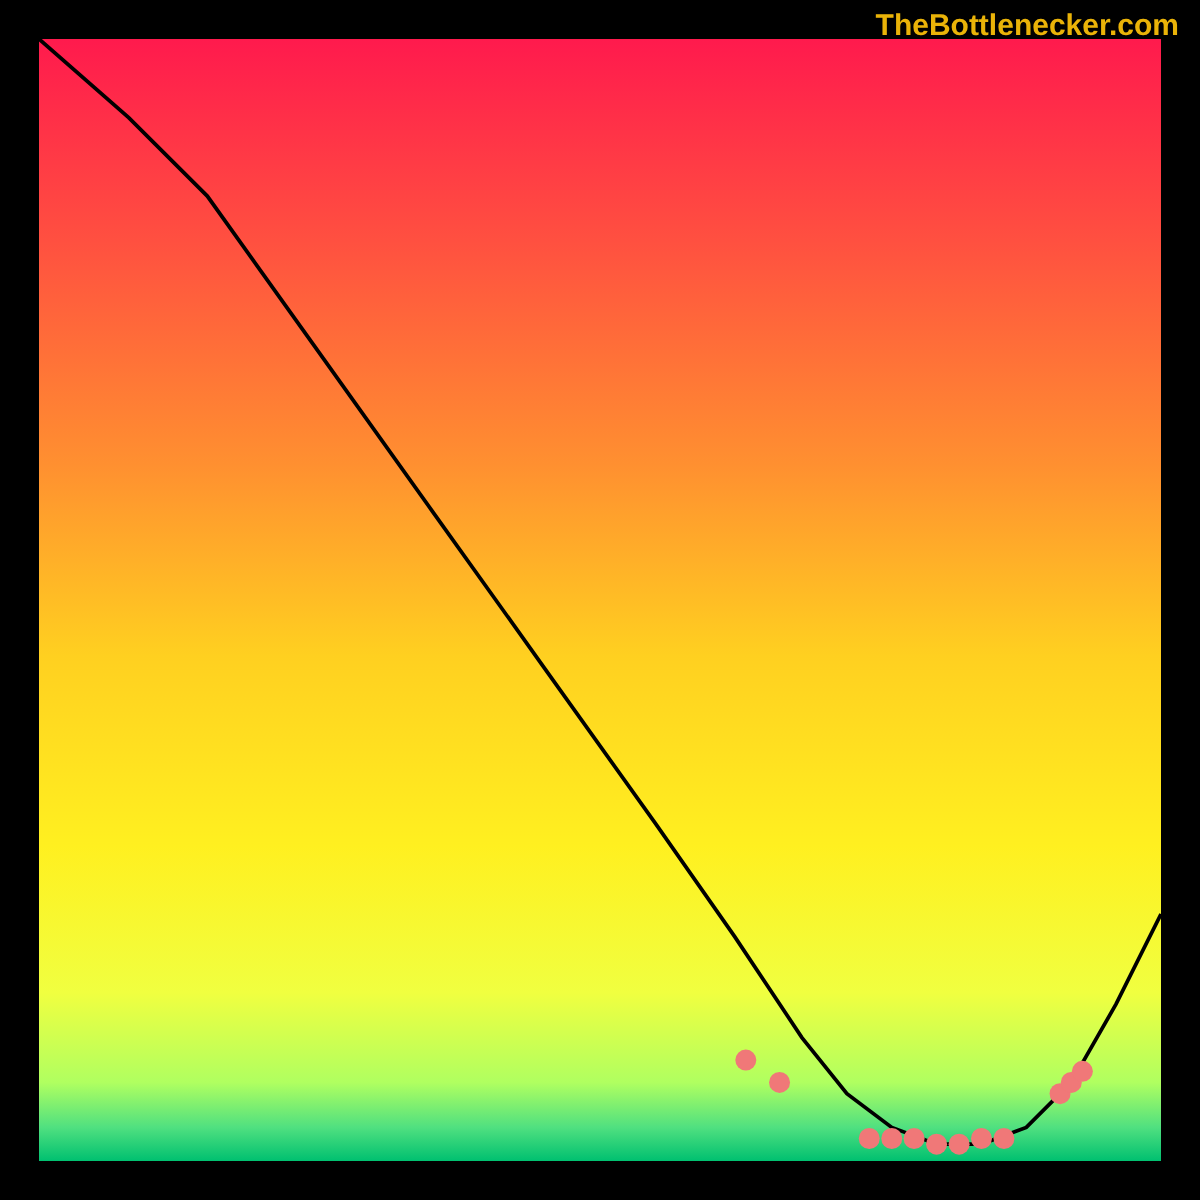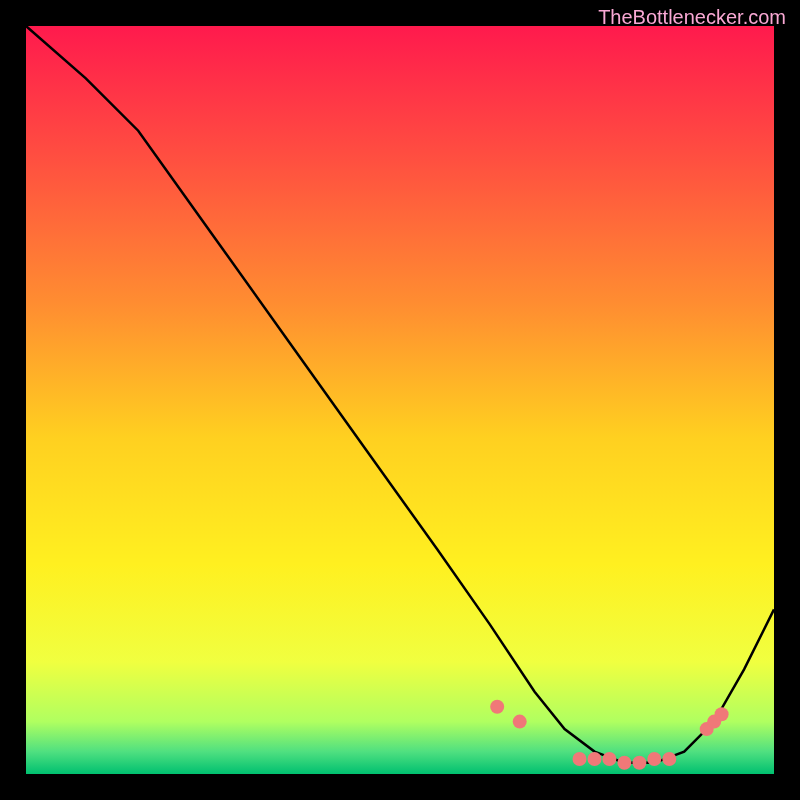--- a/index.html
+++ b/index.html
@@ -7,23 +7,23 @@
     width: 800px;
     height: 800px;
     background: #000;
     position: relative;
     font-family: Arial, sans-serif;
   }
   .watermark {
     position: absolute;
     top: 6px;
     right: 14px;
-    color: #f9a8d4;
+    color: #eab308;
     font-size: 20px;
-    font-weight: 400;
+    font-weight: 700;
     z-index: 10;
   }
   .plot-area {
     position: absolute;
     left: 26px;
     top: 26px;
     width: 748px;
     height: 748px;
     overflow: hidden;
   }

